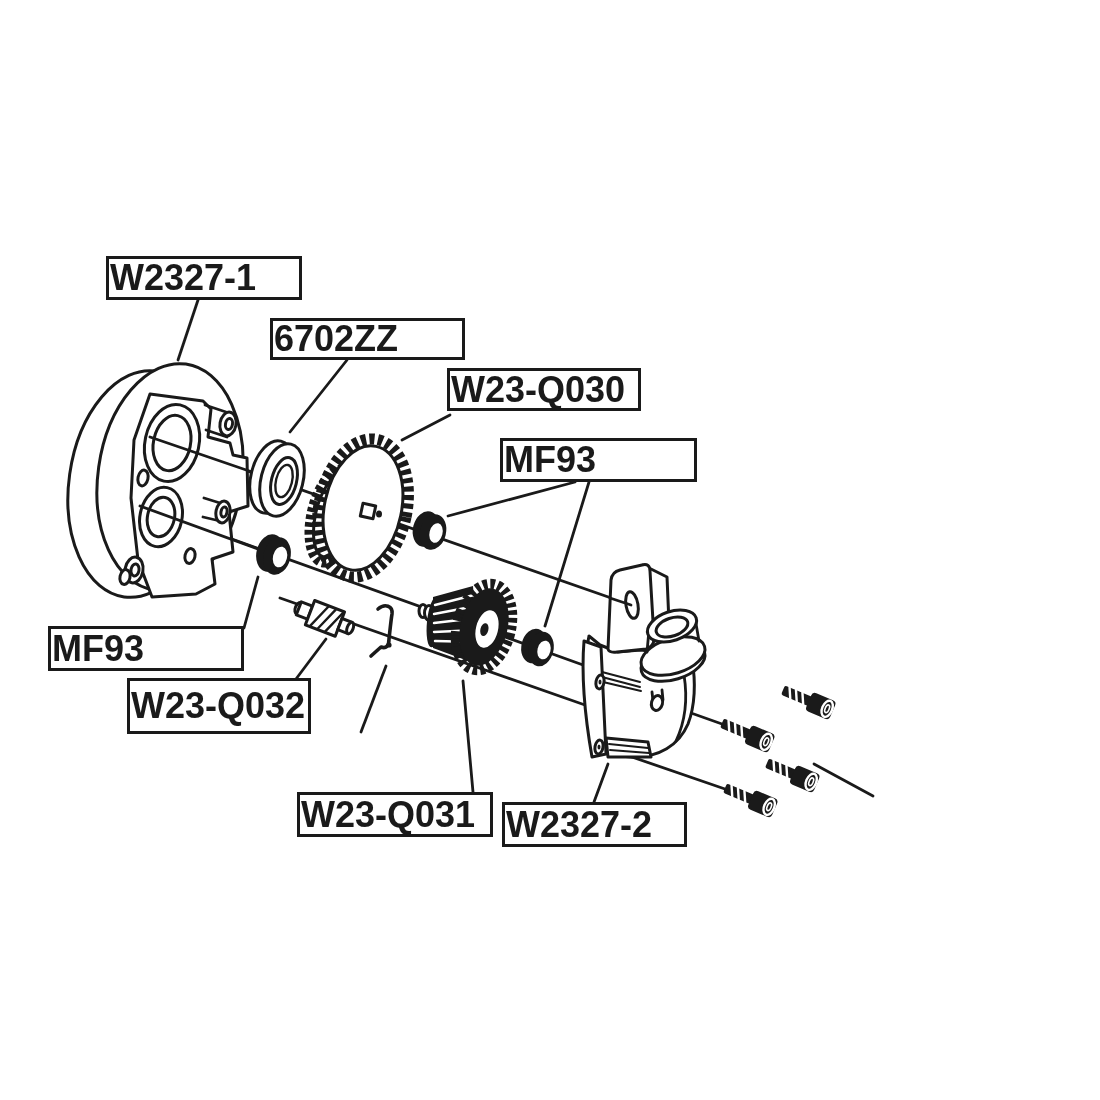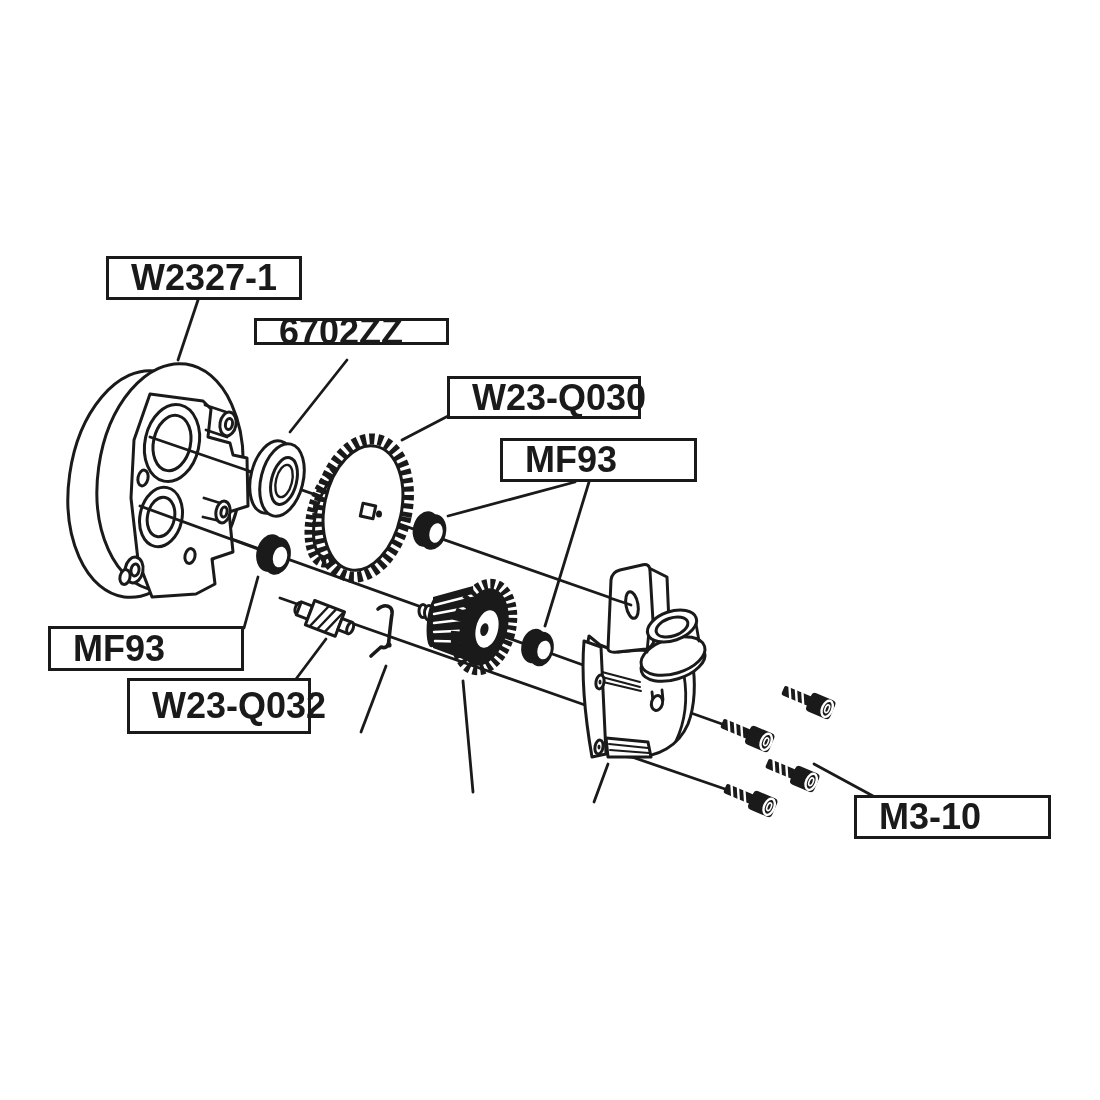--- a/index.html
+++ b/index.html
@@ -1,20 +1,20 @@
 <!DOCTYPE html>
 <html><head>
 <meta charset="utf-8">
 <style>
   html,body{margin:0;padding:0;background:#fff;}
   #stage{position:relative;width:1100px;height:1100px;background:#ffffff;overflow:hidden;
          font-family:"Liberation Sans",sans-serif;}
   #drawing{position:absolute;left:0;top:0;}
   .lbl{position:absolute;box-sizing:border-box;background:#ffffff;border:3.5px solid #1a1a1a;
-       display:flex;align-items:center;padding-left:22px;
+       display:flex;align-items:center;padding-left:1px;
        font-weight:bold;font-size:36px;line-height:1;color:#1a1a1a;white-space:nowrap;}
   .p{fill:#ffffff;stroke:#1a1a1a;stroke-width:3;stroke-linejoin:round;stroke-linecap:round;}
   .ln{fill:none;stroke:#1a1a1a;stroke-width:2.8;stroke-linecap:round;}
   .dk{fill:#1a1a1a;stroke:none;}
   .wt{fill:none;stroke:#ffffff;stroke-width:2.4;stroke-linecap:round;}
   .teeth{fill:none;stroke:#1a1a1a;}
 </style>
 </head>
 <body>
 
@@ -199,32 +199,35 @@
     <line x1="361" y1="732" x2="386" y2="666" class="ln"></line>
     <line x1="473" y1="792" x2="463" y2="681" class="ln"></line>
     <line x1="594" y1="802" x2="608" y2="764" class="ln"></line>
     <line x1="873" y1="796" x2="814" y2="764" class="ln"></line>
   </g>
 </svg>
 
 <div class="lbl" style="left:106px;top:256px;width:196px;height:44px">
   <span>W2327-1</span>
 </div>
-<div class="lbl" style="left:254px;top:318px;width:195px;height:27px">
+<div class="lbl" style="left:270px;top:318px;width:195px;height:42px">
   <span>6702ZZ</span>
 </div>
-<div class="lbl" style="left:447px;top:376px;width:194px;height:43px">
+<div class="lbl" style="left:447px;top:368px;width:194px;height:43px">
   <span>W23-Q030</span>
 </div>
 <div class="lbl" style="left:500px;top:438px;width:197px;height:44px">
   <span>MF93</span>
 </div>
 <div class="lbl" style="left:48px;top:626px;width:196px;height:45px">
   <span>MF93</span>
 </div>
 <div class="lbl" style="left:127px;top:678px;width:184px;height:56px">
   <span>W23-Q032</span>
 </div>
-<div class="lbl" style="left:854px;top:795px;width:197px;height:44px">
-  <span>M3-10</span>
+<div class="lbl" style="left:297px;top:792px;width:196px;height:45px">
+  <span>W23-Q031</span>
+</div>
+<div class="lbl" style="left:502px;top:802px;width:185px;height:45px">
+  <span>W2327-2</span>
 </div>
 
 </div>
 
 </body></html>

